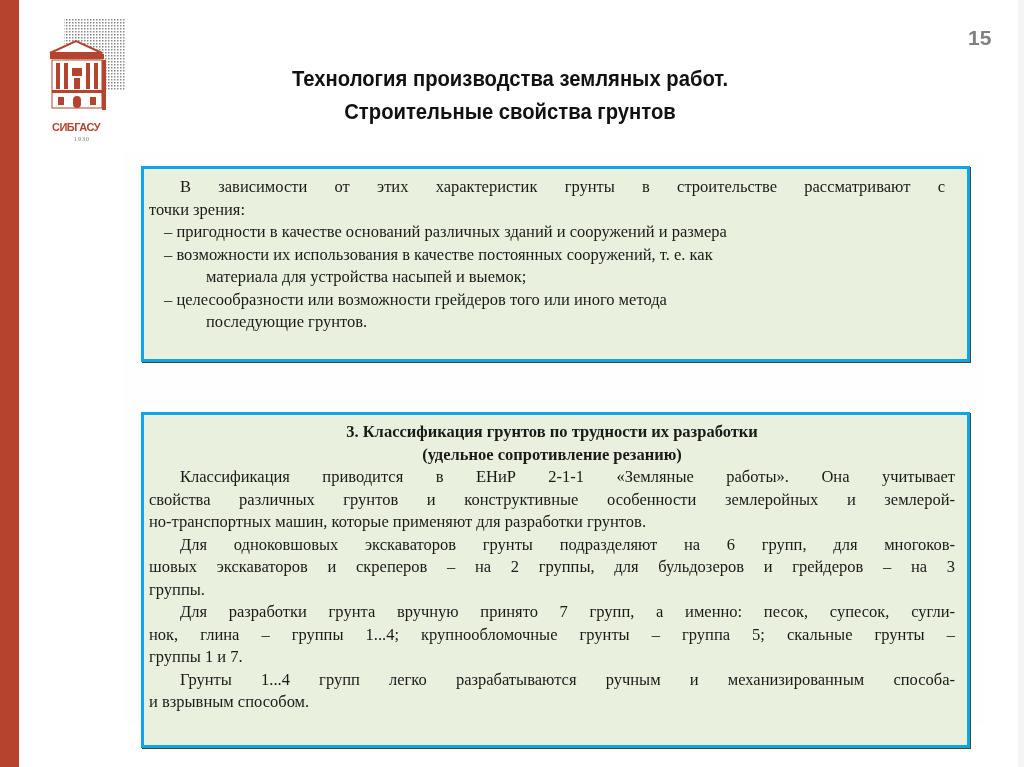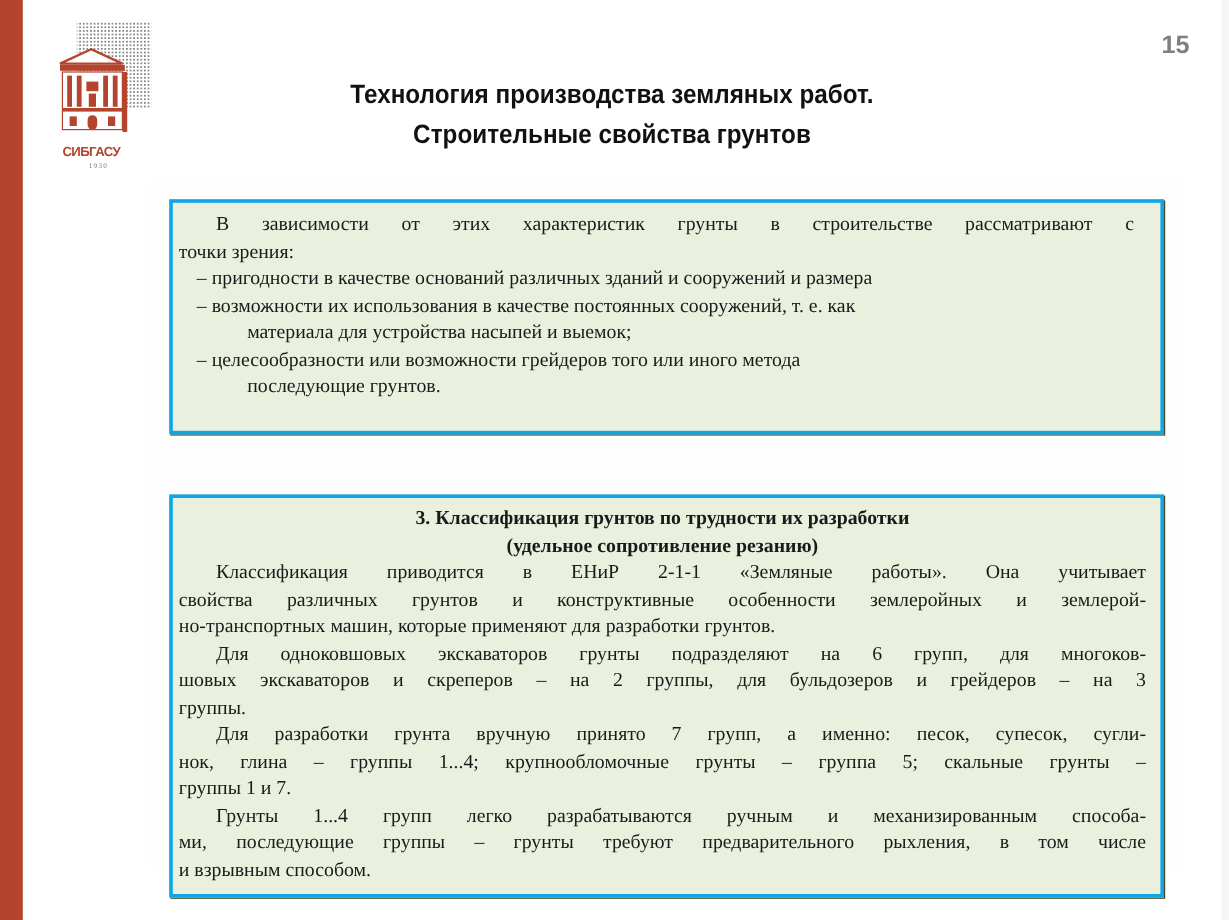--- a/index.html
+++ b/index.html
@@ -120,15 +120,14 @@
   <span class="line justify indent1">Классификация приводится в ЕНиР 2-1-1 «Земляные работы». Она учитывает</span>
   <span class="line justify">свойства различных грунтов и конструктивные особенности землеройных и землерой-</span>
   <span class="line">но-транспортных машин, которые применяют для разработки грунтов.</span>
   <span class="line justify indent1">Для одноковшовых экскаваторов грунты подразделяют на 6 групп, для многоков-</span>
   <span class="line justify">шовых экскаваторов и скреперов – на 2 группы, для бульдозеров и грейдеров – на 3</span>
   <span class="line">группы.</span>
   <span class="line justify indent1">Для разработки грунта вручную принято 7 групп, а именно: песок, супесок, сугли-</span>
   <span class="line justify">нок, глина – группы 1...4; крупнообломочные грунты – группа 5; скальные грунты –</span>
   <span class="line">группы 1 и 7.</span>
   <span class="line justify indent1">Грунты 1...4 групп легко разрабатываются ручным и механизированным способа-</span>
-  <span class="line justify">ми, последующие группы – грунты требуют предварительного рыхления, в том числе</span>
   <span class="line">и взрывным способом.</span>
 </div>
 
 </body></html>

